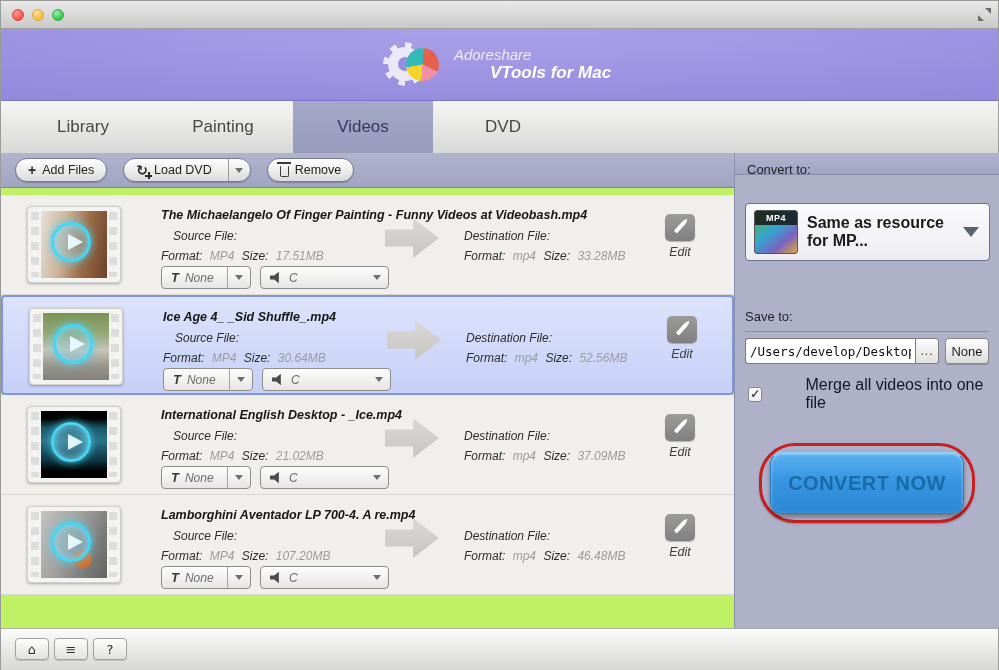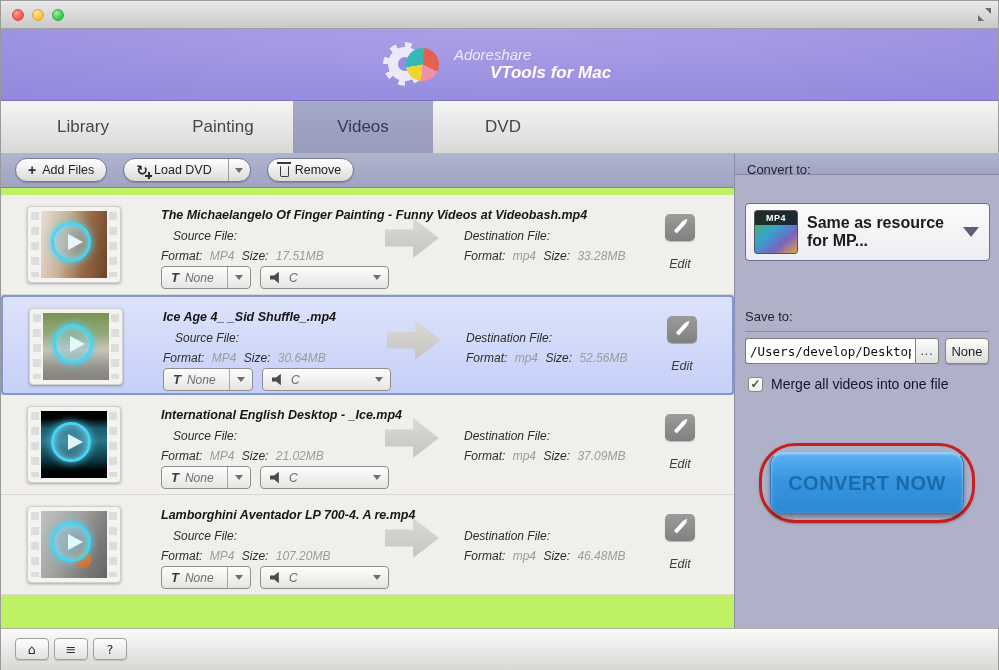--- a/index.html
+++ b/index.html
@@ -107,21 +107,21 @@
   .dd-arrow-seg { width:23px; align-self:stretch; display:flex; align-items:center; justify-content:center;
     border-left:1px solid #a6a6a4; }
   .dd-arrow-seg.noline { border-left:none; }
   .edit { position:absolute; left:656px; top:19px; width:46px; text-align:center; }
   .edit-ico { position:relative; width:30px; height:27px; margin:0 auto; border-radius:5px;
     background:linear-gradient(#9b9b99,#808080); box-shadow:0 1px 1px rgba(0,0,0,.25); }
   .pencil { position:absolute; left:13px; top:6px; width:4px; height:14px; background:#fff; border-radius:1px;
     transform:rotate(42deg); }
   .pencil::before { content:""; position:absolute; left:-0.5px; top:-4px; border-left:2.5px solid transparent;
     border-right:2.5px solid transparent; border-bottom:4px solid #fff; }
-  .edit-lab { margin-top:16px; font-size:12.5px; color:#3e3e3c; }
+  .edit-lab { margin-top:4px; font-size:12.5px; color:#3e3e3c; }
 
   
   #rightpanel { position:absolute; left:733px; top:152px; width:266px; height:475px;
     background:#aeb1c8; border-left:1px solid #8b8eaa; }
   #ct-header { height:22px; line-height:34px; padding-left:12px; font-size:13px; color:#1f1f27;
     background:linear-gradient(#b1b4cd,#a1a4c1); border-bottom:1px solid #868aa7; }
   .preset-box { position:absolute; left:10px; top:50px; width:245px; height:58px;
     border:1px solid #6c7089; border-radius:4px; background:linear-gradient(#fbfbfc,#ededf1);
     display:flex; align-items:center; gap:9px; padding:6px 8px; }
   .mp4-ico { position:relative; width:44px; height:44px; border-radius:3px; border:1px solid #54565e; overflow:hidden;
@@ -139,21 +139,21 @@
   .browse-btn { width:24px; height:26px; border:1px solid #7c7c7a; border-radius:0 3px 3px 0;
     background:linear-gradient(#fcfcfc,#e1e1df); font-size:12px; letter-spacing:1px; color:#3e3e3c;
     display:flex; align-items:center; justify-content:center; }
   .open-btn { width:44px; height:26px; margin-left:6px; border:1px solid #88888a; border-radius:4px;
     background:linear-gradient(#fefefe,#dcdcda); font-size:13px; color:#1e1e1c;
     display:flex; align-items:center; justify-content:center; box-shadow:0 1px 1px rgba(0,0,0,.2); }
   .merge-row { position:absolute; left:13px; top:223px; display:flex; align-items:center; gap:8px; }
   .checkbox { width:15px; height:15px; border:1px solid #89898b; border-radius:3px;
     background:linear-gradient(#ffffff,#ededeb); color:#4c4c4e; font-size:12px; font-weight:bold;
     line-height:13px; text-align:center; }
-  .merge-label { font-size:14px; color:#15152c; }
+  .merge-label { font-size:16px; color:#15152c;margin-left:35px; }
   .convert-wrap { position:absolute; left:24px; top:290px; width:216px; height:80px;
     border:3px solid #c72020; border-radius:36px; display:flex; align-items:center; justify-content:center;
     box-shadow:0 1px 2px rgba(0,0,0,.25); }
   .convert-btn { width:194px; height:62px; border-radius:12px;
     background:linear-gradient(#5db1f0 0%, #3795e2 45%, #2c88d5 100%);
     border:1px solid #2a7cc0; border-top-color:#8fd0f8;
     color:#1a6ba8; font-size:20px; font-weight:bold; letter-spacing:.5px;
     display:flex; align-items:center; justify-content:center;
     box-shadow:inset 0 1px 3px rgba(255,255,255,.55), 0 3px 5px rgba(0,0,0,.35); }
 

